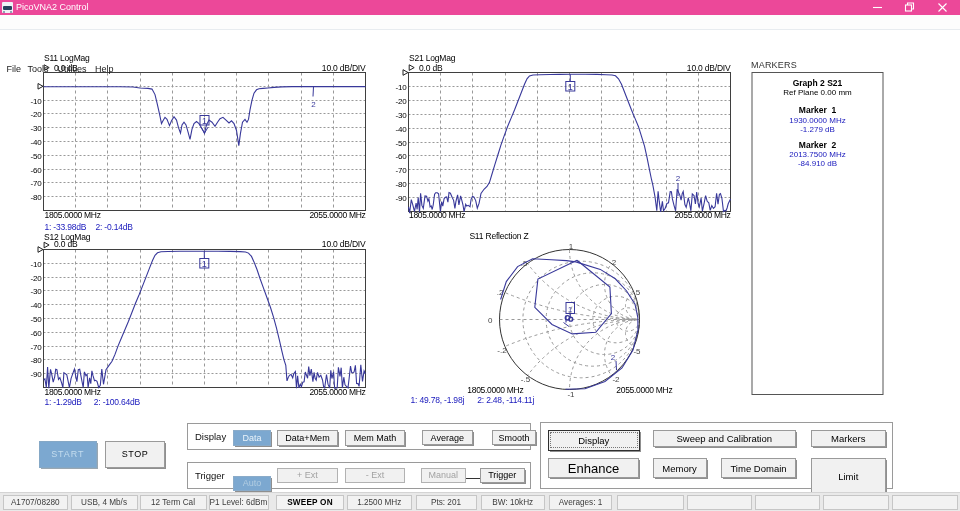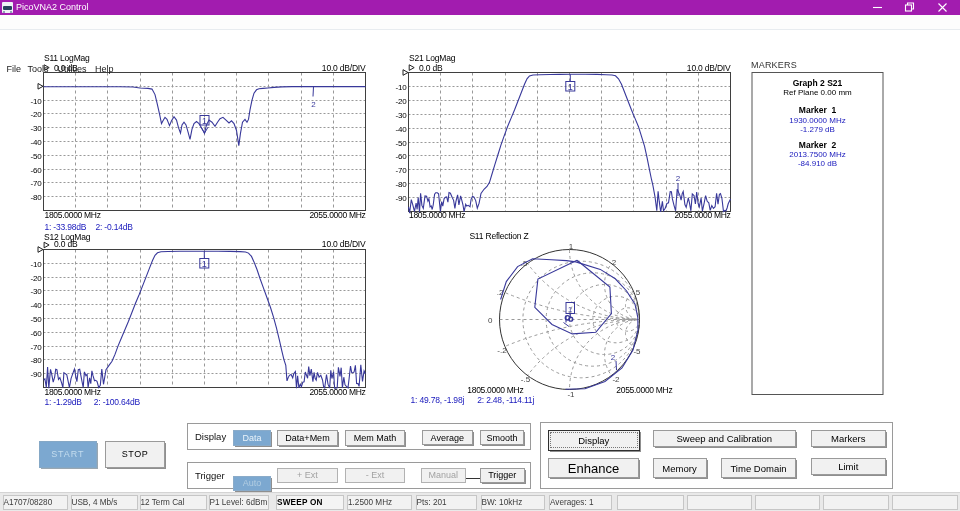--- a/index.html
+++ b/index.html
@@ -1,18 +1,18 @@
 <!DOCTYPE html>
 <html><head><meta charset="utf-8">
 <style>
 * { margin:0; padding:0; box-sizing:border-box; }
 html,body { width:960px; height:511px; overflow:hidden; background:#fff;
   font-family:"Liberation Sans", sans-serif; }
 #win { position:relative; width:960px; height:511px; background:#fff; }
-#titlebar { position:absolute; left:0; top:0; width:960px; height:15px; background:#a21caf;
+#titlebar { position:absolute; left:0; top:0; width:960px; height:15px; background:#ec4899;
   color:#fff; font-size:9px; line-height:15px; }
 #titlebar .txt { position:absolute; left:16px; top:0; }
 #icon { position:absolute; left:2px; top:2px; width:11px; height:11px; background:#eef2f6;
   border-radius:1px; }
 #icon:before { content:""; position:absolute; left:1px; top:3.5px; width:9px; height:4px;
   background:#27425c; border-radius:1px; }
 #icon:after { content:""; position:absolute; left:1px; top:8.5px; width:2px; height:2.5px;
   background:#8fa3b5; box-shadow:7px 0 0 #8fa3b5; }
 #menubar { position:absolute; left:0; top:15px; width:960px; height:14.5px; background:#fdfdfd;
   border-bottom:1px solid #e8ecf0; font-size:9px; color:#1a1a1a; }
@@ -26,21 +26,21 @@
 .btn.start { background:#7ca8d0; border-color:#85a8c6; color:#c3dcee;
   box-shadow:1.5px 1.5px 0 -0.5px #9aa7b1; }
 .btn.def { border:1.5px solid #2f2f2f; box-shadow:1.5px 1.5px 0 -0.5px #8f8f8f; }
 .btn.def .foc { display:flex; align-items:center; justify-content:center;
   width:calc(100% - 3px); height:calc(100% - 3px); border:1px dotted #777; }
 .grp { position:absolute; border:1px solid #9a9a9a; }
 .lbl { position:absolute; font-size:9.5px; color:#111; }
 #statusbar { position:absolute; left:0; top:491.5px; width:960px; height:19.5px;
   background:#e9e9e9; border-top:1px solid #d4d4d4; }
 .seg { position:absolute; white-space:nowrap; top:2.5px; height:14.5px; background:#f2f2f2; border:1px solid #c6c6c6;
-  font-size:8.2px; color:#3c3c3c; line-height:13px; }
+  font-size:8.2px; color:#3c3c3c; text-align:center; line-height:13px; }
 .seg.on { background:#f4f4f4; color:#000; font-weight:bold; letter-spacing:0.2px; }
 </style></head>
 <body>
 <div id="win">
 <svg width="960" height="511" viewBox="0 0 960 511" font-family="Liberation Sans, sans-serif" style="position:absolute;left:0;top:0">
 <text x="44" y="61.2" font-size="8.5" letter-spacing="-0.2">S11 LogMag</text>
 <path d="M44.2 64.8 L49.2 67.6 L44.2 70.4 Z" fill="#fff" stroke="#222" stroke-width="1"></path>
 <text x="54" y="70.8" font-size="8.5" letter-spacing="-0.2">0.0 dB</text>
 <text x="365.5" y="70.8" text-anchor="end" font-size="8.5" letter-spacing="-0.2">10.0 dB/DIV</text>
 <line x1="75.5" y1="72.5" x2="75.5" y2="210.5" stroke="#999999" stroke-width="1" stroke-dasharray="3,3"></line>
@@ -242,39 +242,39 @@
       <span style="left:95px">Help</span>
     </div>
 <div class="btn start" style="left:38.5px;top:441px;width:58.5px;height:26.5px;font-size:9px;letter-spacing:0.9px">START</div>
 <div class="btn norm" style="left:105px;top:440.5px;width:60px;height:27px;font-size:9px;letter-spacing:0.6px">STOP</div>
 <div class="grp" style="left:187px;top:422.5px;width:344px;height:27px"></div>
 <div class="lbl" style="left:195px;top:431px">Display</div>
 <div class="btn blue" style="left:233px;top:430px;width:38px;height:15.5px;font-size:9px;letter-spacing:0">Data</div>
 <div class="btn norm" style="left:277px;top:430px;width:61px;height:15.5px;font-size:9px;letter-spacing:0">Data+Mem</div>
 <div class="btn norm" style="left:345px;top:430px;width:60px;height:15.5px;font-size:9px;letter-spacing:0">Mem Math</div>
 <div class="btn norm" style="left:421.5px;top:430px;width:51.5px;height:15px;font-size:9px;letter-spacing:0">Average</div>
-<div class="btn norm" style="left:480px;top:430px;width:44px;height:15px;font-size:9px;letter-spacing:0">Smooth</div>
+<div class="btn norm" style="left:492px;top:430px;width:44px;height:15px;font-size:9px;letter-spacing:0">Smooth</div>
 <div class="grp" style="left:187px;top:461.5px;width:344px;height:27px"></div>
 <div class="lbl" style="left:195px;top:470px">Trigger</div>
 <div class="btn blue dim" style="left:233px;top:467.5px;width:38px;height:15.5px;font-size:9px;letter-spacing:0">Auto</div>
 <div class="btn dis" style="left:277px;top:467.5px;width:61px;height:15.5px;font-size:9px;letter-spacing:0">+ Ext</div>
 <div class="btn dis" style="left:345px;top:467.5px;width:60px;height:15.5px;font-size:9px;letter-spacing:0">- Ext</div>
 <div class="btn dis" style="left:420.5px;top:467.5px;width:45.5px;height:15.5px;font-size:9px;letter-spacing:0">Manual</div>
 <div style="position:absolute;left:466px;top:478px;width:14px;height:1px;background:#333"></div>
 <div class="btn norm" style="left:480px;top:467.5px;width:44.5px;height:15.5px;font-size:9px;letter-spacing:0">Trigger</div>
 <div class="grp" style="left:539.5px;top:421.5px;width:353px;height:67.5px"></div>
 <div class="btn def" style="left:547.5px;top:429.5px;width:92.5px;height:21px;font-size:9.5px">
       <span class="foc">Display</span>
     </div>
 <div class="btn norm" style="left:652.5px;top:430px;width:143.5px;height:17px;font-size:9.5px;letter-spacing:0">Sweep and Calibration</div>
 <div class="btn norm" style="left:811px;top:430px;width:74.5px;height:17px;font-size:9.5px;letter-spacing:0">Markers</div>
 <div class="btn norm" style="left:548px;top:458px;width:91px;height:20px;font-size:13px;letter-spacing:0">Enhance</div>
 <div class="btn norm" style="left:652.5px;top:458px;width:54px;height:20px;font-size:9.5px;letter-spacing:0">Memory</div>
 <div class="btn norm" style="left:721px;top:458px;width:75px;height:20px;font-size:9.5px;letter-spacing:0">Time Domain</div>
-<div class="btn norm" style="left:811px;top:458px;width:74.5px;height:17px;font-size:9.5px;letter-spacing:0">Limit</div>
+<div class="btn norm" style="left:811px;top:458px;width:74.5px;height:36px;font-size:9.5px;letter-spacing:0">Limit</div>
 <div id="statusbar">
 <div class="seg " style="left:2.5px;width:65.5px">A1707/08280</div>
 <div class="seg " style="left:70.5px;width:67.0px">USB, 4 Mb/s</div>
 <div class="seg " style="left:139.5px;width:67.0px">12 Term Cal</div>
 <div class="seg " style="left:208.5px;width:60.0px">P1 Level: 6dBm</div>
 <div class="seg on" style="left:276px;width:68px">SWEEP ON</div>
 <div class="seg " style="left:347px;width:64.5px">1.2500 MHz</div>
 <div class="seg " style="left:415.5px;width:61.0px">Pts: 201</div>
 <div class="seg " style="left:480.5px;width:64.5px">BW: 10kHz</div>
 <div class="seg " style="left:549px;width:63px">Averages: 1</div>

